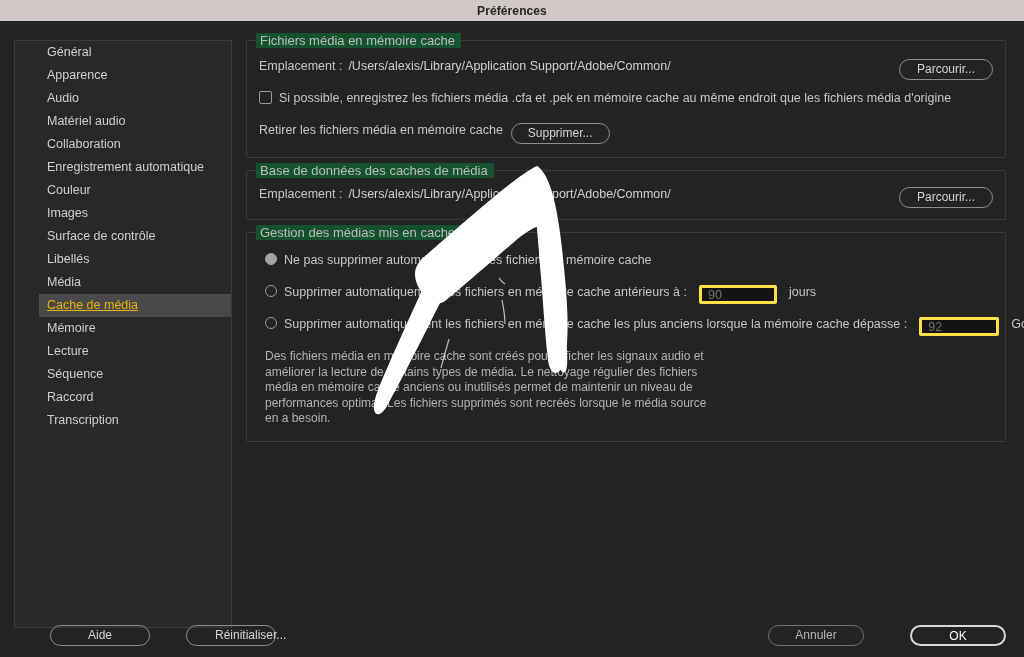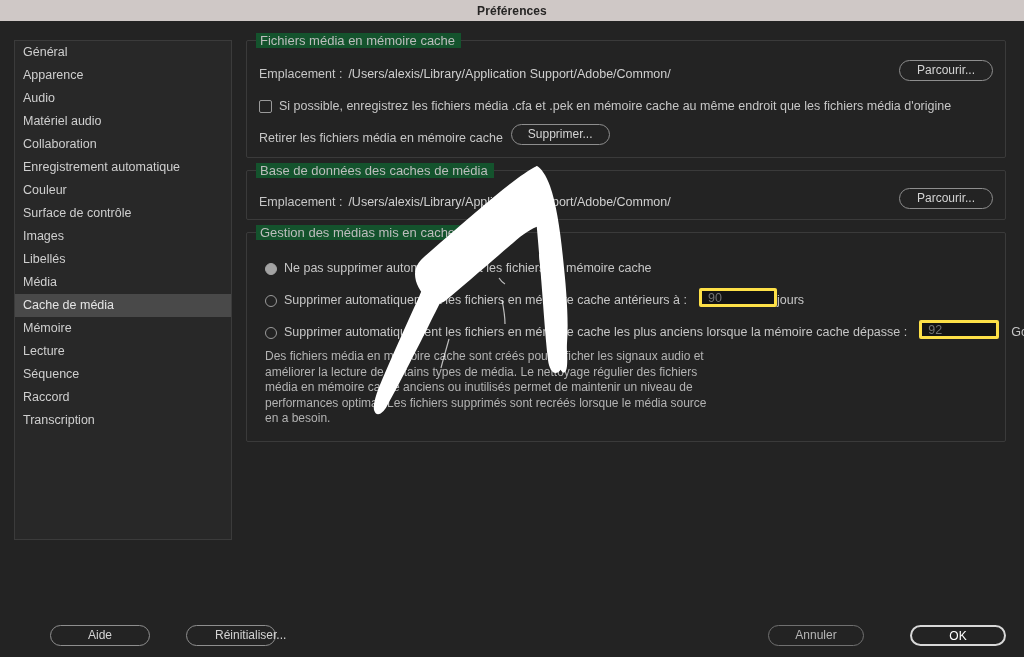--- a/index.html
+++ b/index.html
@@ -41,36 +41,38 @@
     bottom: 0;
     background: #232323;
   }
 
   
   #sidebar {
     position: absolute;
     left: 14px;
     top: 19px;
     width: 218px;
-    height: 500px;
+    height: 588px;
     background: #282828;
     border: 1px solid #3b3b3b;
     overflow: hidden;
+    padding-left: 24px;
   }
   .side-item {
     height: 23px;
     line-height: 23px;
     padding-left: 8px;
     font-size: 12.5px;
     color: #cfcfcf;
     white-space: nowrap;
   }
   .side-item.selected {
     background: #494949;
-    color: #e5e5e5;
+    color: #eab308;
+    text-decoration: underline;
   }
 
   
   #content {
     position: absolute;
     left: 246px;
     top: 19px;
     right: 18px;
     top: 19px;
   }
@@ -88,21 +90,21 @@
     background: #14532d;
     padding: 0 6px 0 4px;
     font-size: 13px;
     color: #bdbdbd;
     white-space: nowrap;
   }
   .gb-body { padding: 18px 12px 12px 12px; }
 
   .row {
     display: flex;
-    align-items: flex-end;
+    align-items: flex-start;
     min-height: 22px;
     margin-bottom: 10px;
   }
   .row:last-child { margin-bottom: 0; }
 
   .label { font-size: 12.5px; color: #c6c6c6; white-space: nowrap; }
   .value { font-size: 12.5px; color: #cfcfcf; white-space: nowrap; }
 
   .spacer { flex: 1 1 auto; }
 
@@ -211,22 +213,22 @@
 <div id="dialog">
 
   <div id="sidebar">
     <div class="side-item">Général</div>
     <div class="side-item">Apparence</div>
     <div class="side-item">Audio</div>
     <div class="side-item">Matériel audio</div>
     <div class="side-item">Collaboration</div>
     <div class="side-item">Enregistrement automatique</div>
     <div class="side-item">Couleur</div>
+    <div class="side-item">Images</div>
     <div class="side-item">Surface de contrôle</div>
-    <div class="side-item">Images</div>
     <div class="side-item">Libellés</div>
     <div class="side-item">Média</div>
     <div class="side-item selected">Cache de média</div>
     <div class="side-item">Mémoire</div>
     <div class="side-item">Lecture</div>
     <div class="side-item">Séquence</div>
     <div class="side-item">Raccord</div>
     <div class="side-item">Transcription</div>
   </div>
 
@@ -270,21 +272,21 @@
 
         <div class="row">
           <span class="radio checked"></span>
           <span class="label">Ne pas supprimer automatiquement les fichiers en mémoire cache</span>
         </div>
 
         <div class="row">
           <span class="radio"></span>
           <span class="label">Supprimer automatiquement les fichiers en mémoire cache antérieurs à :</span>
           <input class="numfield" style="margin-left: 12px;" value="90">
-          <span class="label" style="">jours</span>
+          <span class="label" style="margin-left:12px;">jours</span>
         </div>
 
         <div class="row">
           <span class="radio"></span>
           <span class="label">Supprimer automatiquement les fichiers en mémoire cache les plus anciens lorsque la mémoire cache dépasse :</span>
           <input class="numfield" style="margin-left: 12px; width: 80px;" value="92">
           <span class="label" style="margin-left:12px;">Go</span>
         </div>
 
         <div class="desc">Des fichiers média en mémoire cache sont créés pour afficher les signaux audio et améliorer la lecture de certains types de média. Le nettoyage régulier des fichiers média en mémoire cache anciens ou inutilisés permet de maintenir un niveau de performances optimal. Les fichiers supprimés sont recréés lorsque le média source en a besoin.</div>

